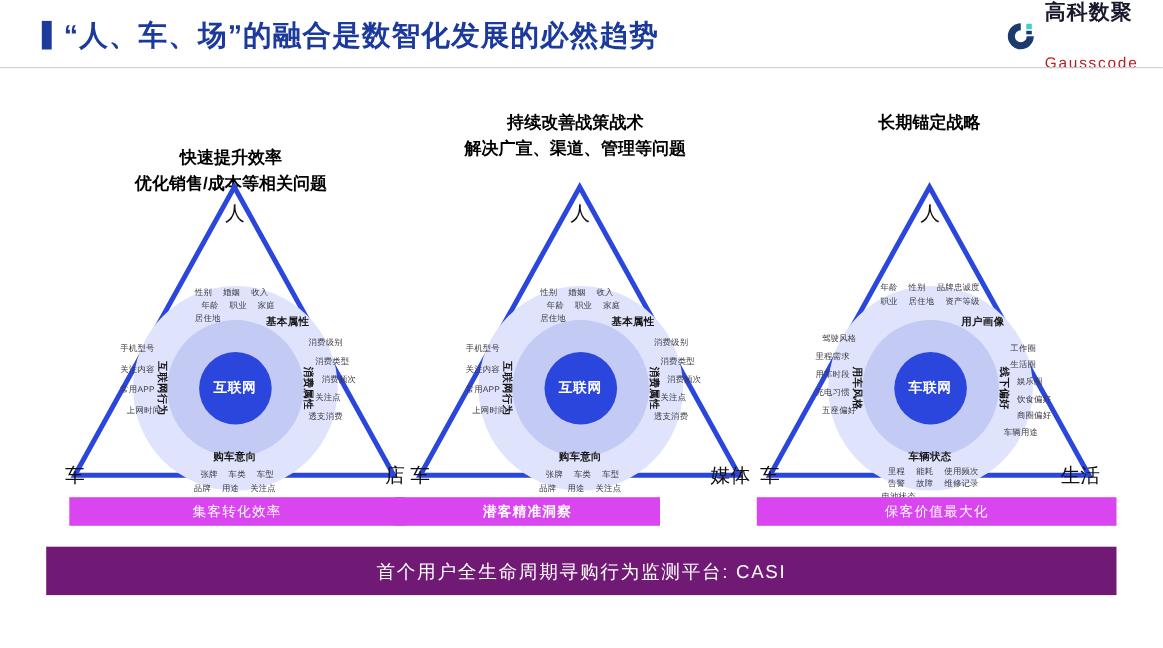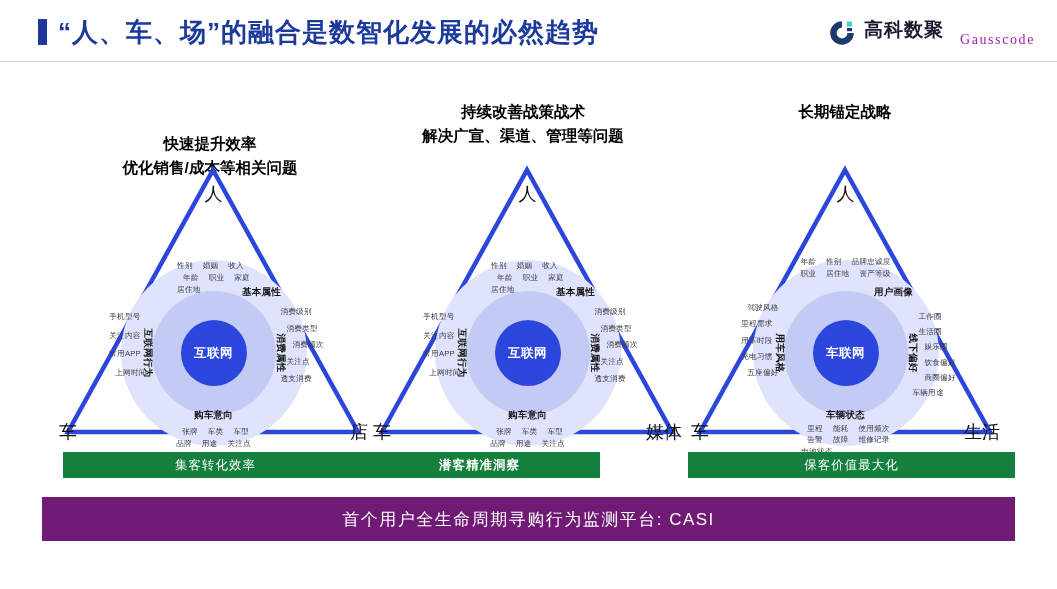--- a/index.html
+++ b/index.html
@@ -52,33 +52,32 @@
     height: 40px;
     display: flex;
     align-items: center;
     gap: 7px;
   }
   .logo-mark {
     width: 30px; height: 30px;
     position: relative;
     flex: none;
   }
-  .logo-text { display: flex; flex-direction: row; line-height: 1; gap: 16px; }
+  .logo-text { display: flex; flex-direction: column; line-height: 1; gap: 16px; }
   .logo-cn {
     font-size: 19px;
     font-weight: bold;
     color: #1a1a2e;
     letter-spacing: 1px;
   }
   .logo-en {
     font-size: 14px;
-    color: #a21caf;
+    color: #b91c1c;
     letter-spacing: 1.6px;
     margin-top: 13px;
-    font-family: Liberation Serif, serif;
   }
 
   
   .col-head {
     position: absolute;
     top: 100px;
     text-align: center;
     font-size: 15.5px;
     font-weight: bold;
     line-height: 1.55;
@@ -212,21 +211,21 @@
     font-size: 9px;
     color: #b9c0ef;
     white-space: nowrap;
     pointer-events: none;
   }
 
   
   .bar {
     position: absolute;
     height: 26px;
-    background: #15803d;
+    background: #d946ef;
     color: #ffffff;
     font-size: 12.5px;
     display: flex;
     align-items: center;
     justify-content: center;
     letter-spacing: 1px;
     top: 452px;
   }
   .bottom-bar {
     position: absolute;

